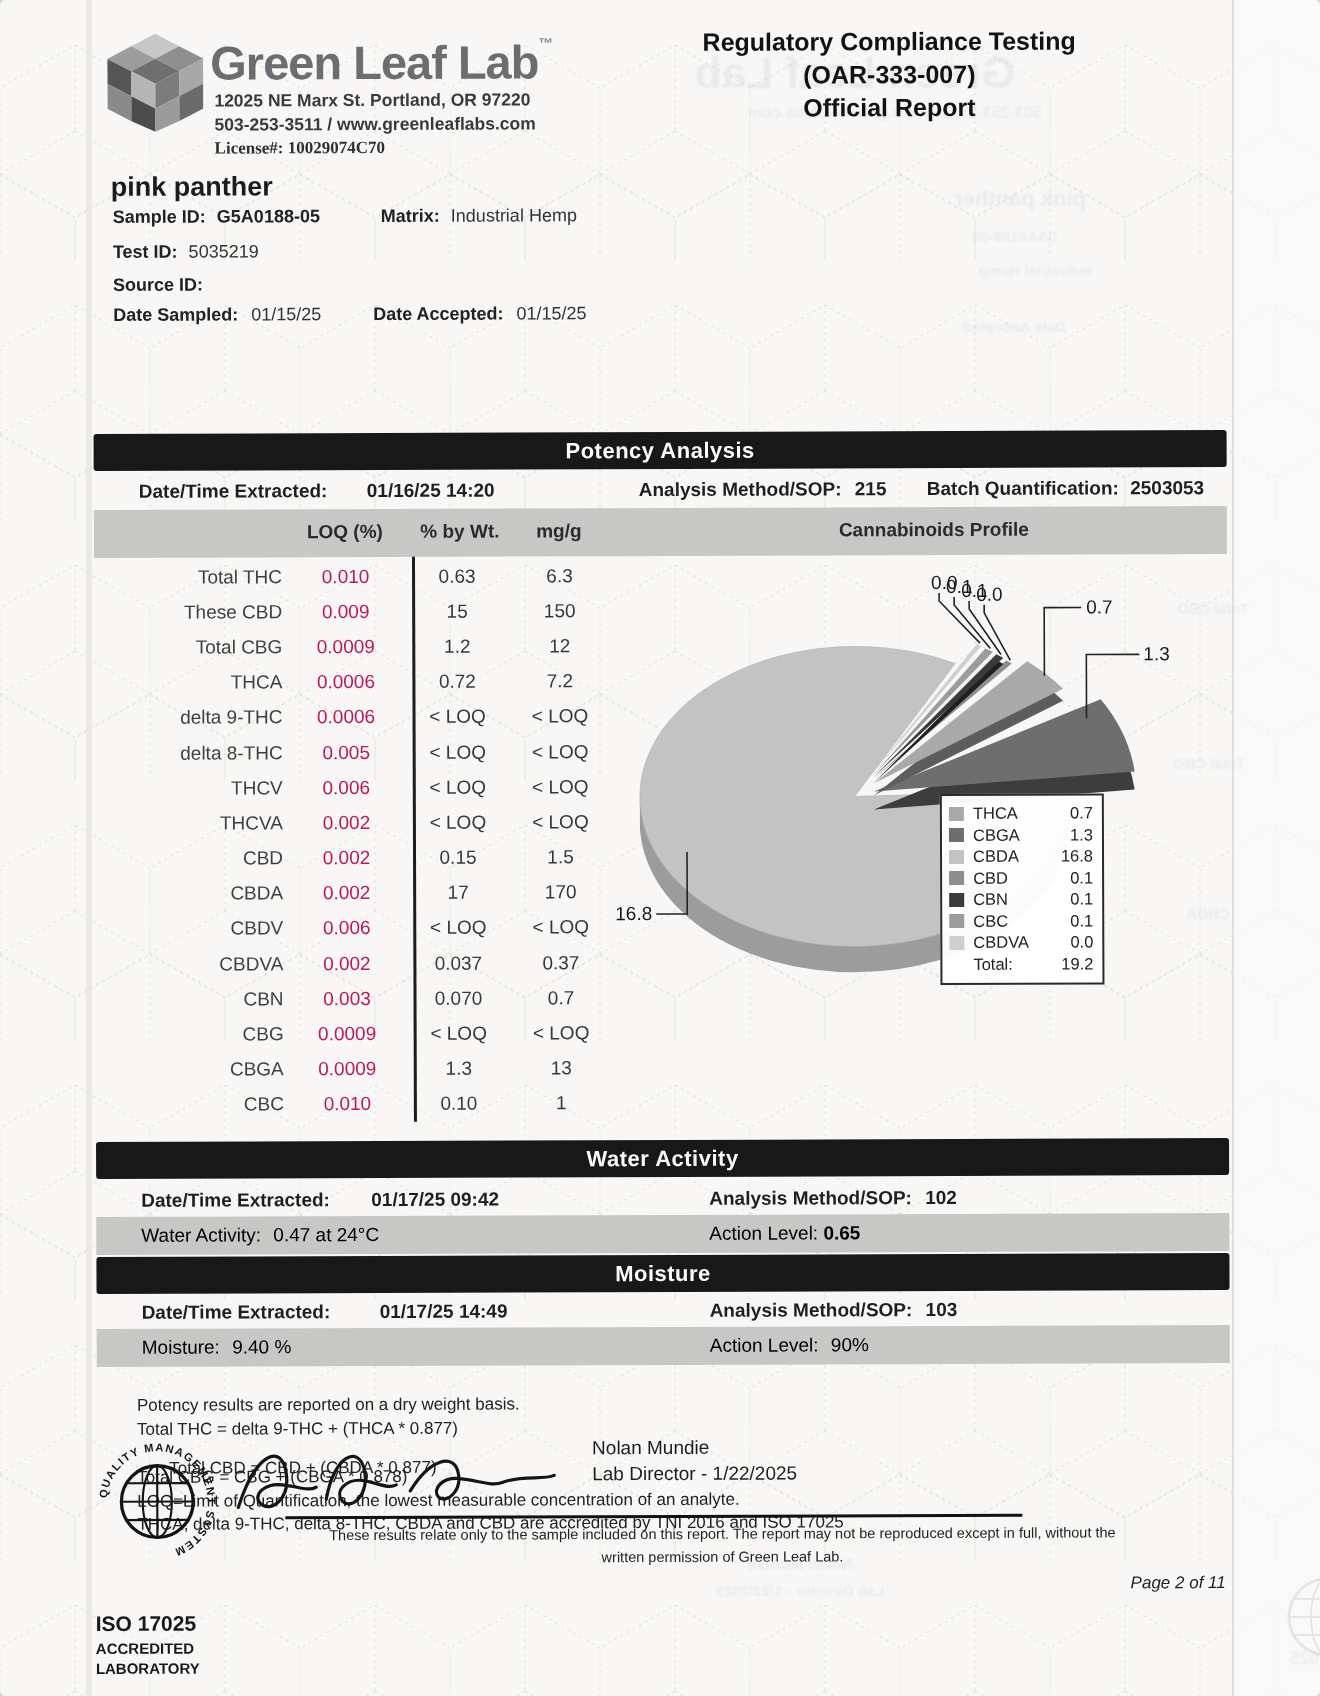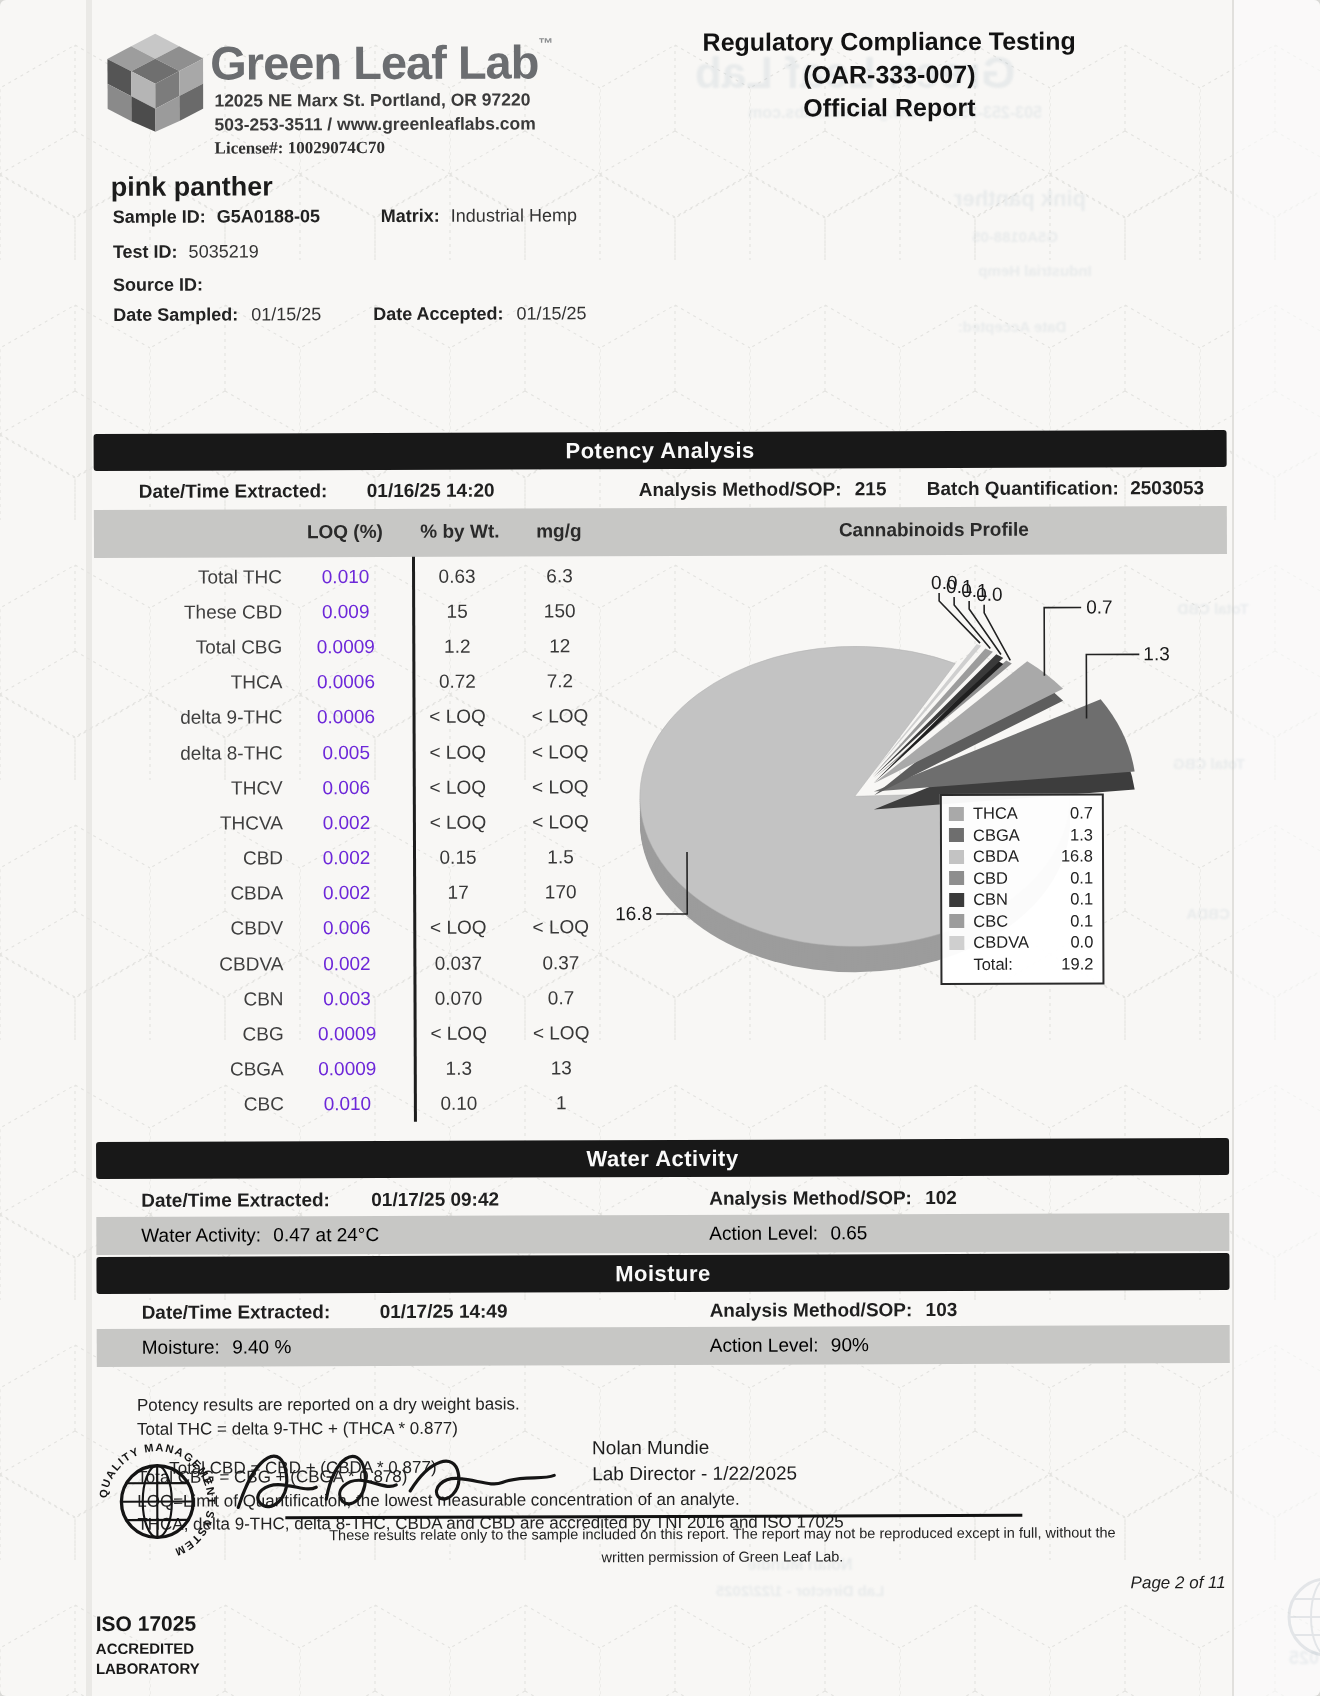--- a/index.html
+++ b/index.html
@@ -23,21 +23,21 @@
            display:flex;align-items:center;justify-content:center;}
   .sec-bar span{color:#fafafa;font-size:22px;font-weight:bold;letter-spacing:.5px;}
   .info-row{font-size:19px;font-weight:bold;color:#1f1f1f;white-space:nowrap;}
   .gray-band{left:95px;width:1133px;background:#c7c7c5;}
   .band-text{font-size:19px;color:#000000;white-space:nowrap;}
   .col-head{font-size:19px;font-weight:bold;color:#2a2a2a;transform:translateX(-50%);white-space:nowrap;}
   .p-table{left:95px;top:558px;width:555px;}
   .p-row{height:35.2px;display:grid;grid-template-columns:190px 123px 100px 105px;align-items:center;
          font-size:19px;}
   .p-row .a{text-align:right;padding-right:2px;color:#3f3f3f;}
-  .p-row .l{text-align:center;color:#6d28d9;}
+  .p-row .l{text-align:center;color:#be185d;}
   .p-row .p,.p-row .m{text-align:center;color:#383838;}
   .divider{left:413px;top:556px;width:2.5px;height:565px;background:#1d1d1d;}
   .legend{position:absolute;left:350px;top:243px;width:164px;background:rgba(255,255,255,.96);
           border:2px solid #2a2a2a;padding:7px 9px 8px 7px;box-sizing:border-box;}
   .lg-row{display:flex;align-items:center;height:21.5px;font-size:16.5px;color:#222;}
   .lg-sw{width:15px;height:14px;margin-right:9px;flex:0 0 auto;}
   .lg-nm{flex:1;}
   .lg-val{text-align:right;}
   .notes-line{font-size:17px;color:#222;white-space:nowrap;}
   .foot-small{font-size:14.5px;color:#222;}
@@ -352,21 +352,21 @@
       <span>Analysis Method/SOP:</span>
       <span style="margin-left:8px;">102</span>
     </div>
     <div class="abs gray-band" style="top:1215px;height:38px;">
       <span class="abs band-text" style="left:45px;top:8px;">
         <span>Water Activity:</span>
         <span style="margin-left:7px;">0.47 at 24°C</span>
       </span>
       <span class="abs band-text" style="left:613px;top:8px;">
         <span>Action Level:</span>
-        <span style="margin-left:7px;">0.65</span>
+        <span style="margin-left:0;font-weight:bold;">0.65</span>
       </span>
     </div>
 
     <div class="abs sec-bar" style="top:1255px;">
       <span>Moisture</span>
     </div>
     <div class="abs info-row" style="left:140px;top:1300px;">Date/Time Extracted:</div>
     <div class="abs info-row" style="left:378px;top:1300px;">01/17/25  14:49</div>
     <div class="abs info-row" style="left:708px;top:1300px;">
       <span>Analysis Method/SOP:</span>

